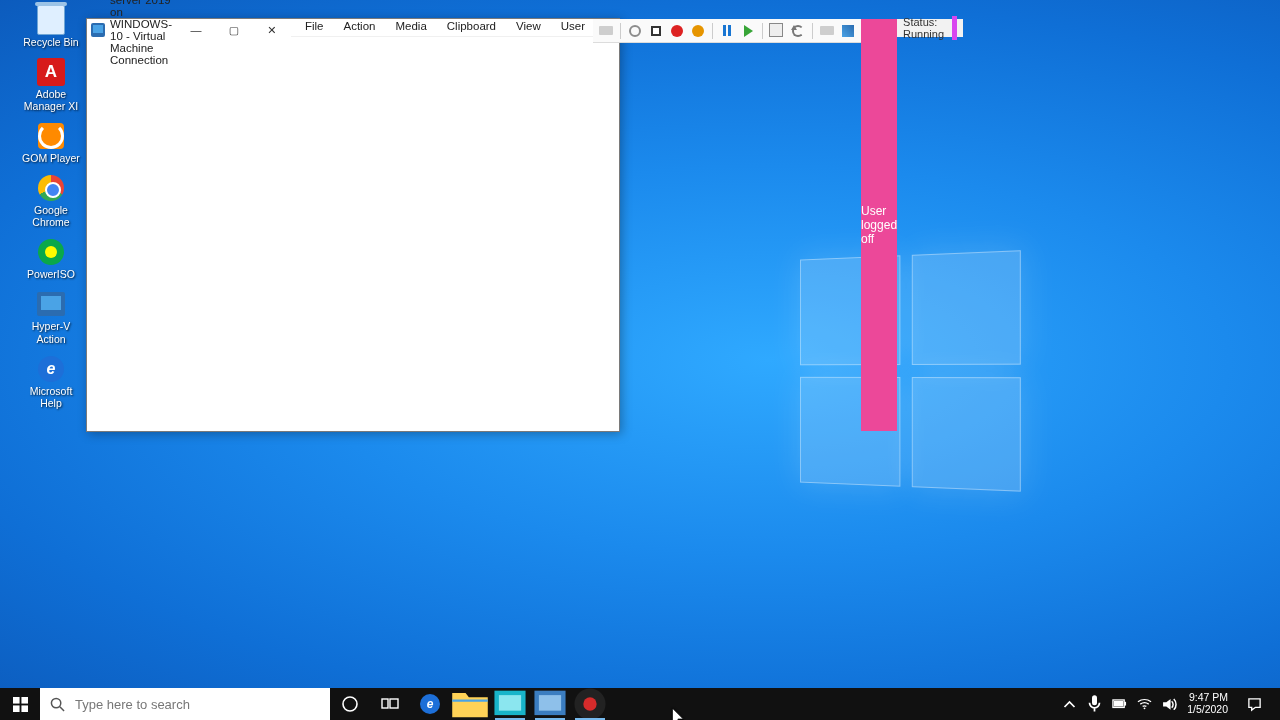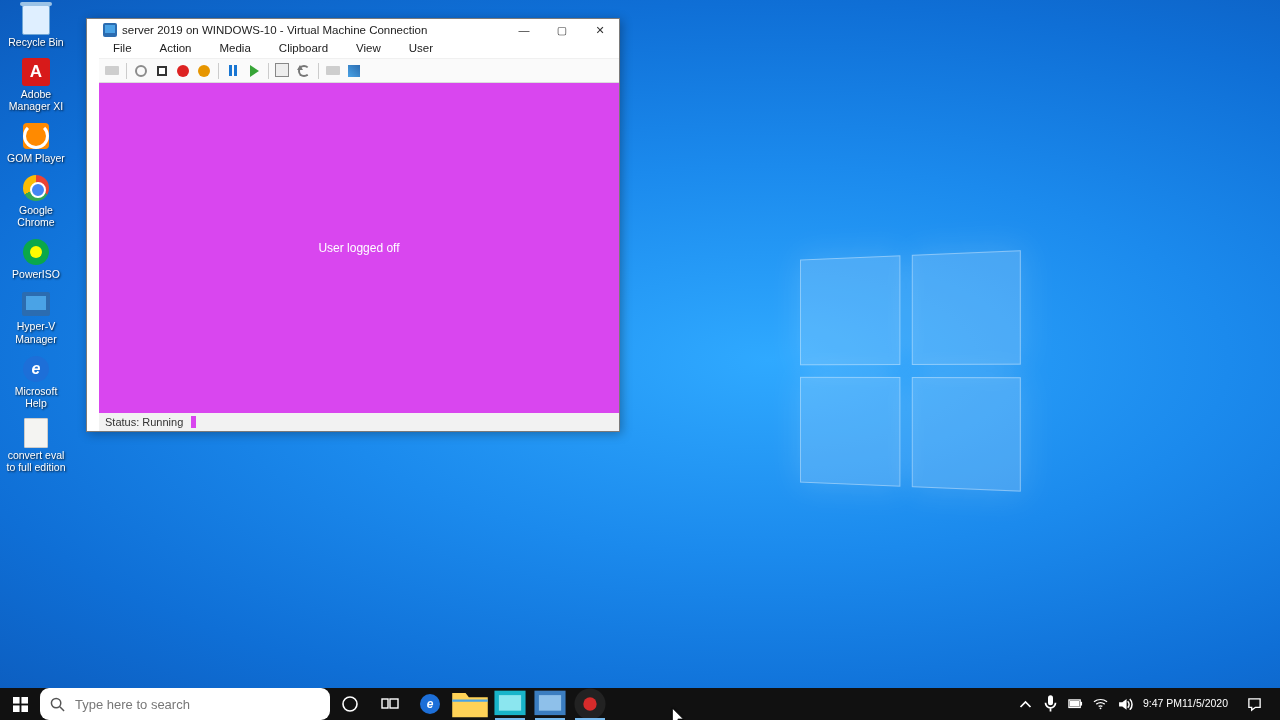--- a/index.html
+++ b/index.html
@@ -20,21 +20,21 @@
     position: absolute; background: rgba(255,255,255,0.18);
     border: 1px solid rgba(255,255,255,0.35);
     box-shadow: 0 0 30px rgba(255,255,255,0.15);
   }
   #win-logo .tl { left: 0;    top: 0;    width: 110px; height: 110px; }
   #win-logo .tr { left: 122px; top: 0;    width: 110px; height: 110px; }
   #win-logo .bl { left: 0;    top: 122px; width: 110px; height: 110px; }
   #win-logo .br { left: 122px; top: 122px; width: 110px; height: 110px; }
 
   
-  #desktop-icons { position: absolute; left: 4px; top: 2px; width: 64px; }
+  #desktop-icons { position: absolute; left: 19px; top: 2px; width: 64px; }
   .dicon {
     width: 64px; display: flex; flex-direction: column; align-items: center;
     margin-bottom: 4px; cursor: pointer; padding: 2px 0;
   }
   .dicon .glyph {
     width: 34px; height: 32px; display: flex; align-items: center; justify-content: center;
   }
   .dicon .label {
     color: #fff; font-size: 10.5px; text-align: center; line-height: 1.15;
     text-shadow: 1px 1px 2px rgba(0,0,0,0.8); max-width: 70px; white-space: pre-line;
@@ -56,76 +56,76 @@
   .i-hv    { width:28px;height:24px;background:#2b6cb0;border-radius:2px;position:relative;}
   .i-hv::before{content:"";position:absolute;left:4px;top:4px;width:20px;height:14px;background:#4aa3e6;}
   .i-edge  { width:26px;height:26px;border-radius:50%;background:#1d6fd8;display:flex;align-items:center;justify-content:center;color:#fff;font-weight:bold;font-size:16px;font-style:italic;}
   .i-txt   { width:24px;height:30px;background:#f4f4f2;border:1px solid #ccc;border-radius:1px;}
 
   
   #vmc-window {
     position: absolute; left: 86px; top: 18px; width: 534px; height: 414px;
     background: #fff; border: 1px solid #7a7a7a;
     box-shadow: 2px 2px 10px rgba(0,0,0,0.3);
-    display: flex; flex-direction: column; padding-left: 12px;
+    display: flex; flex-direction: row;
   }
   #vmc-title { height: 22px; display: flex; align-items: center; gap: 5px; padding-left: 4px; background: #fff; }
   #vmc-title .app-icon { width:14px;height:14px;background:#2b6cb0;border-radius:2px;position:relative; }
   #vmc-title .app-icon::after{content:"";position:absolute;left:2px;top:2px;width:10px;height:8px;background:#4aa3e6;}
   #vmc-title .title-text { font-size: 11.5px; color: #222; flex: 1; }
   #vmc-title .winbtns { display:flex; height:100%; }
   #vmc-title .winbtn { width:38px; display:flex;align-items:center;justify-content:center;cursor:pointer;color:#333;font-size:11px;}
 
-  #vmc-menu { height: 18px; display:flex; gap:12px; padding-left:6px; font-size:11.5px; color:#222; border-bottom:1px solid #f0f0f0;}
+  #vmc-menu { height: 18px; display:flex; gap:4px; padding-left:6px; font-size:11.5px; color:#222; border-bottom:1px solid #f0f0f0;}
   #vmc-menu .mitem { padding:1px 8px; cursor:pointer; }
 
   #vmc-toolbar { height:24px; display:flex; align-items:center; gap:3px; padding:0 4px; border-bottom:1px solid #dcdcdc; background:#fafafa;}
   .tbtn { width:18px;height:18px;display:flex;align-items:center;justify-content:center;cursor:pointer;border-radius:2px;}
   .tbtn.disabled{opacity:.55;cursor:default;}
   .tsep{width:1px;height:16px;background:#ccc;margin:0 2px;}
   .t-gray{width:12px;height:12px;border:2px solid #8c8c8c;border-radius:50%;}
   .t-black{width:10px;height:10px;background:#fff;border:2px solid #333;}
   .t-red{width:12px;height:12px;border-radius:50%;background:#d22;}
   .t-org{width:12px;height:12px;border-radius:50%;background:#e69500;}
   .t-pause{display:flex;gap:2px;}
   .t-pause span{width:3px;height:11px;background:#1976d2;}
   .t-play{width:0;height:0;border-top:6px solid transparent;border-bottom:6px solid transparent;border-left:9px solid #37a537;}
   .t-copy{width:12px;height:12px;border:1px solid #888;background:#ddd;position:relative;}
   .t-copy::after{content:"";position:absolute;left:-3px;top:-3px;width:12px;height:12px;border:1px solid #888;background:#eee;}
   .t-undo{width:12px;height:12px;border:2px solid #777;border-right-color:transparent;border-radius:50%;position:relative;}
   .t-undo::after{content:"";position:absolute;left:-3px;top:-2px;width:0;height:0;border-left:3px solid transparent;border-right:3px solid transparent;border-bottom:5px solid #777;}
   .t-kbd{width:14px;height:9px;background:#aaa;border-radius:1px;}
   .t-cfg{width:12px;height:12px;background:linear-gradient(45deg,#4aa3e6,#2b6cb0);}
 
-  #vmc-content { flex:1; background:#d946ef; display:flex; align-items:center; justify-content:center; }
+  #vmc-content { flex:1; background:#ec4899; display:flex; align-items:center; justify-content:center; }
   #vmc-content .msg { color:#fff; font-size:12px; }
 
   #vmc-status { height:18px; display:flex; align-items:center; padding:0 6px; font-size:11px; color:#333; background:#f2f2f2; }
   #vmc-status .cell{padding-right:8px; border-right:5px solid #d946ef;}
 
   
   #taskbar {
     position:absolute; left:0; bottom:0; width:100%; height:32px;
     background:#111; display:flex; align-items:stretch; color:#fff;
   }
   .tb-btn { display:flex; align-items:center; justify-content:center; cursor:pointer; }
   #start { width:40px; }
   #start svg{width:15px;height:15px;fill:#fff;}
-  #search { flex:0 0 290px; background:#fff; color:#666; display:flex; align-items:center; padding:0 10px; gap:10px;border-radius:9px;}
+  #search { flex:0 0 290px; background:#fff; color:#666; display:flex; align-items:center; padding:0 10px; gap:10px;}
   #search svg{width:15px;height:15px;stroke:#555;fill:none;stroke-width:1.6;}
   #search .ph{color:#777;font-size:13px;}
   .tb-icon { width:40px; }
   .tb-icon svg{width:18px;height:18px;}
   .tb-app { width:40px; position:relative;}
   .tb-app.active::after{content:"";position:absolute;left:5px;right:5px;bottom:0;height:2px;background:#76b9ed;}
   
   #tray { margin-left:auto; display:flex; align-items:center; gap:10px; padding:0 10px; font-size:11px;}
   #tray .t-icon{width:15px;height:15px;display:flex;align-items:center;justify-content:center;}
   #tray svg{stroke:#fff;fill:none;stroke-width:1.4;}
-  #clock{display:flex;align-items:flex-end;line-height:1.1;font-size:10.5px;}
+  #clock{display:flex;flex-direction:column;align-items:flex-end;line-height:1.1;font-size:10.5px;}
   #notif{width:32px;display:flex;align-items:center;justify-content:center;cursor:pointer;}
   #notif svg{width:15px;height:15px;stroke:#fff;fill:none;stroke-width:1.4;}
 
   
   #cursor{position:absolute;left:672px;top:708px;pointer-events:none;}
   #cursor svg{width:14px;height:20px;filter:drop-shadow(0 0 1px #000);}
 </style>
 </head>
 <body>
 
@@ -168,35 +168,28 @@
         <div class="glyph">
           <div class="i-piso"></div>
         </div>
         <div class="label">PowerISO</div>
       </div>
     <div class="dicon">
         <div class="glyph">
           <div class="i-hv"></div>
         </div>
         <div class="label">Hyper-V
-Manager</div>
+Action</div>
       </div>
     <div class="dicon">
         <div class="glyph">
           <div class="i-edge">e</div>
         </div>
         <div class="label">Microsoft
 Help</div>
-      </div>
-    <div class="dicon">
-        <div class="glyph">
-          <div class="i-txt"></div>
-        </div>
-        <div class="label">convert eval
-to full edition</div>
       </div>
   </div>
 
   <div id="vmc-window">
     <div id="vmc-title">
       <div class="app-icon"></div>
       <div class="title-text">server 2019 on WINDOWS-10 - Virtual Machine Connection</div>
       <div class="winbtns">
         <div class="winbtn">—</div>
         <div class="winbtn">▢</div>
@@ -342,21 +335,21 @@
           </svg>
         </div>
       <div class="t-icon tb-btn">
           <svg viewBox="0 0 14 12">
             <path d="M1 4h3l4-3v10l-4-3H1z" fill="#fff" stroke="none"></path>
             <path d="M9 3a4 4 0 0 1 0 6M11 1a7 7 0 0 1 0 10"></path>
           </svg>
         </div>
       <div id="clock" class="tb-btn">
         <span>9:47 PM</span>
-        <span>11/5/2020</span>
+        <span>1/5/2020</span>
       </div>
       <div id="notif" class="tb-btn">
         <svg viewBox="0 0 16 16">
             <path d="M2 2h12v9H9l-4 3v-3H2z"></path>
           </svg>
       </div>
     </div>
   </div>
 
   <div id="cursor">

